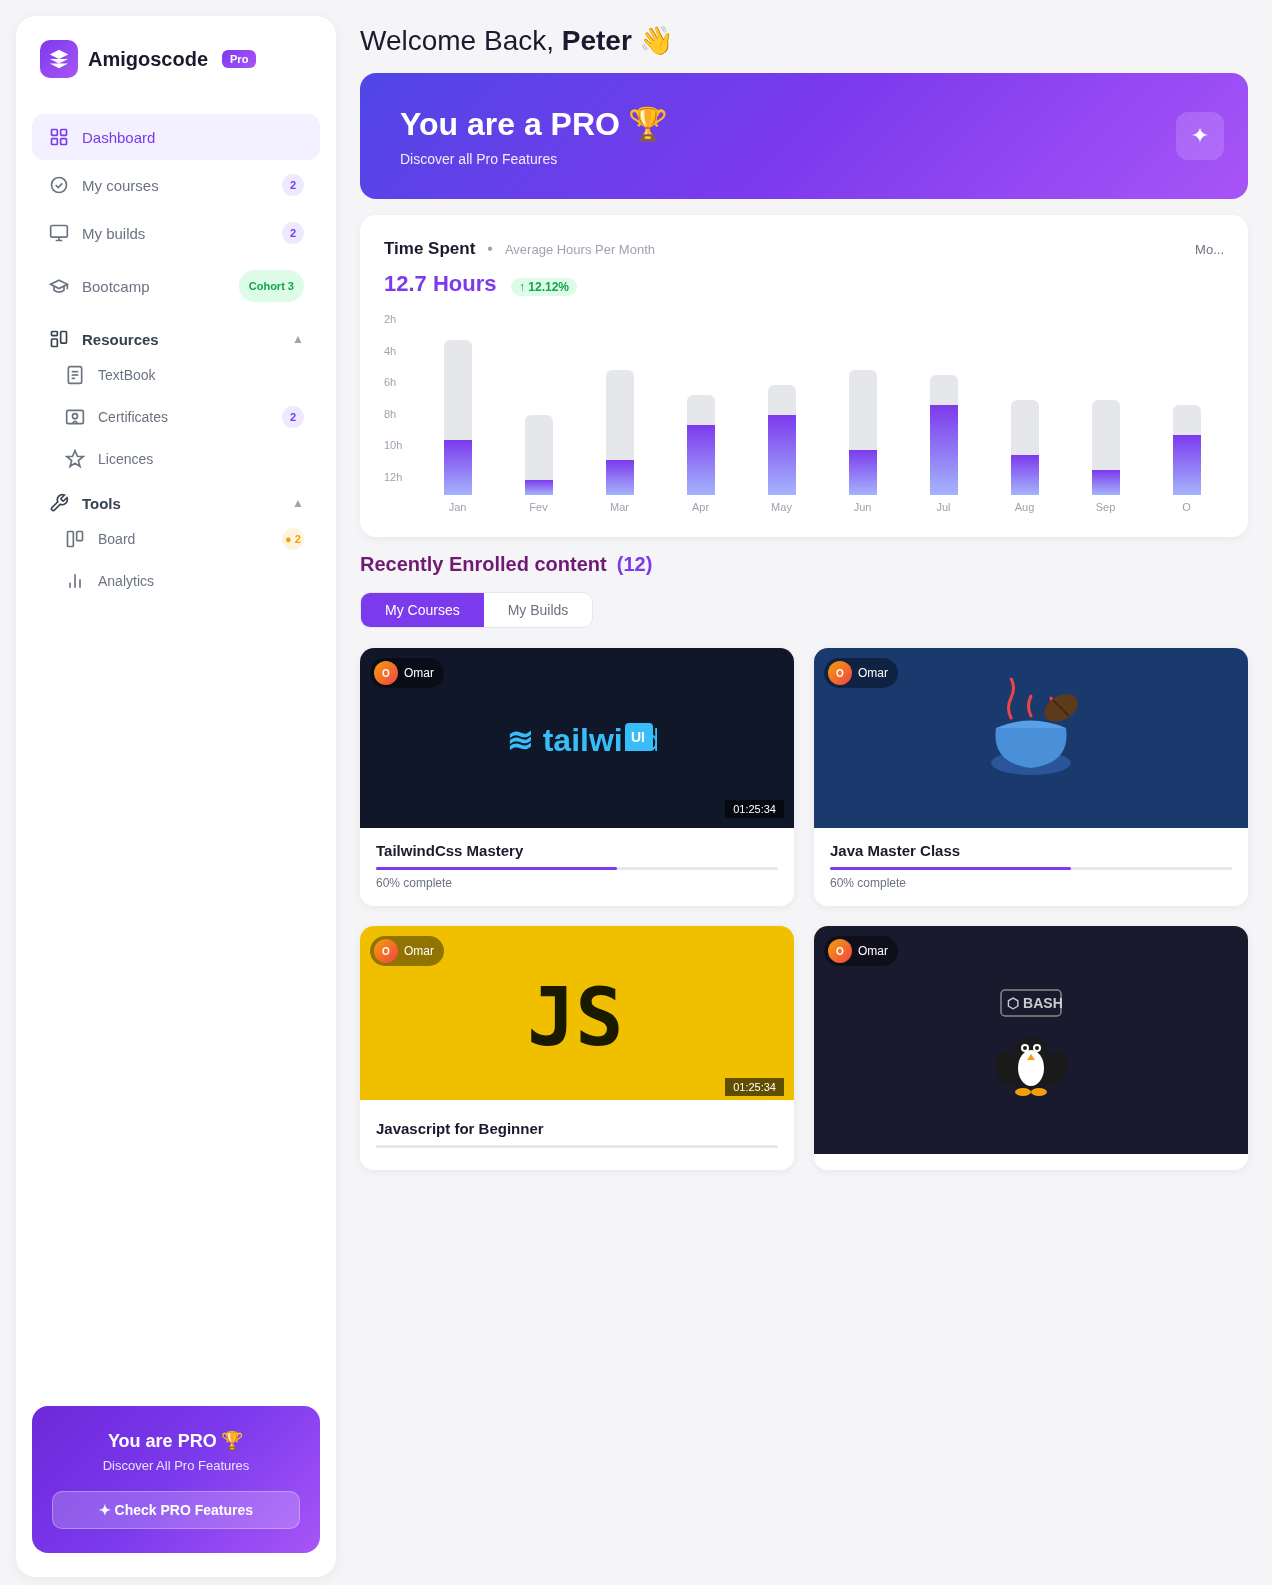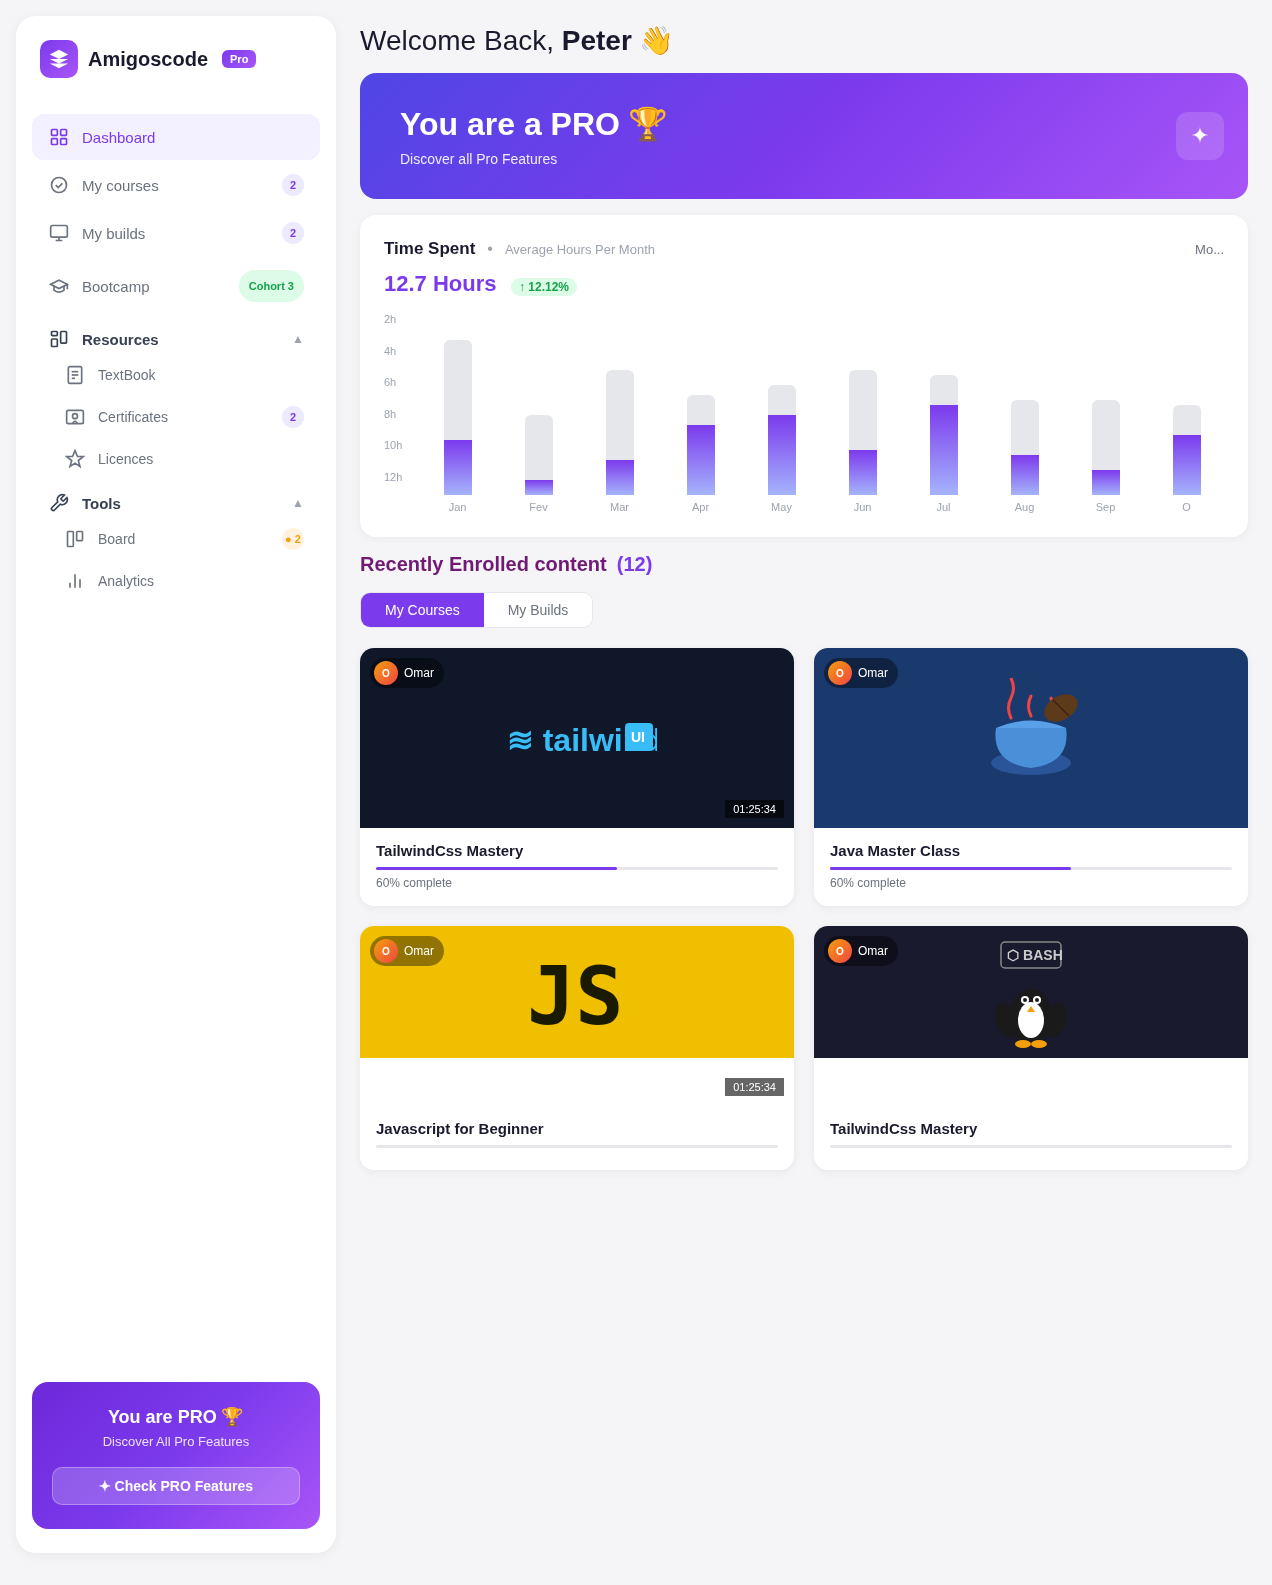--- a/index.html
+++ b/index.html
@@ -4,21 +4,21 @@
   <style>
     * { box-sizing: border-box; margin: 0; padding: 0; }
     body { font-family: -apple-system, BlinkMacSystemFont, 'Segoe UI', sans-serif; background: #f5f5f7; display: flex; height: 1585px; width: 1272px; overflow: hidden; }
 
     
     .sidebar {
       width: 320px;
       min-width: 320px;
       background: #fff;
       border-radius: 20px;
-      margin: 16px 0 32px 16px;
+      margin: 16px 0 8px 16px;
       padding: 24px 16px;
       display: flex;
       flex-direction: column;
       box-shadow: 0 2px 12px rgba(0,0,0,0.06);
       position: relative;
     }
     .sidebar-logo {
       display: flex;
       align-items: center;
       gap: 10px;
@@ -522,42 +522,42 @@
           <div class="course-title">Java Master Class</div>
           <div class="progress-bar-wrap">
             <div class="progress-bar-fill" style="width:60%;"></div>
           </div>
           <div class="progress-text">60% complete</div>
         </div>
       </div>
 
       <div class="course-card">
         <div class="course-thumb">
-          <div class="thumb-js" style="height:132px;">
+          <div class="thumb-js" style="height:174px;">
             <svg width="120" height="80" viewBox="0 0 120 80">
               <text x="10" y="72" font-size="80" font-weight="900" fill="#1a1a00" font-family="monospace">JS</text>
             </svg>
           </div>
           <div class="course-avatar">
             <div class="avatar-circle">O</div>
             <span class="avatar-name">Omar</span>
           </div>
           <div class="course-duration">01:25:34</div>
         </div>
         <div class="course-info">
           <div class="course-title">Javascript for Beginner</div>
           <div class="progress-bar-wrap">
             <div class="progress-bar-fill" style="width:0%;"></div>
           </div>
         </div>
       </div>
 
       <div class="course-card">
         <div class="course-thumb">
-          <div class="thumb-bash" style="height:132px;">
+          <div class="thumb-bash" style="height:228px;">
             <svg width="180" height="120" viewBox="0 0 180 120">
 
               <rect x="60" y="10" width="60" height="26" rx="4" fill="none" stroke="#888" stroke-width="1.5"></rect>
               <text x="66" y="28" font-size="14" fill="#ccc" font-weight="600" font-family="sans-serif">⬡ BASH</text>
 
               <ellipse cx="90" cy="85" rx="22" ry="28" fill="#1a1a1a"></ellipse>
               <ellipse cx="90" cy="88" rx="13" ry="18" fill="white"></ellipse>
 
               <circle cx="84" cy="68" r="4" fill="white"></circle>
                 <circle cx="84" cy="68" r="2" fill="#1a1a1a"></circle>

